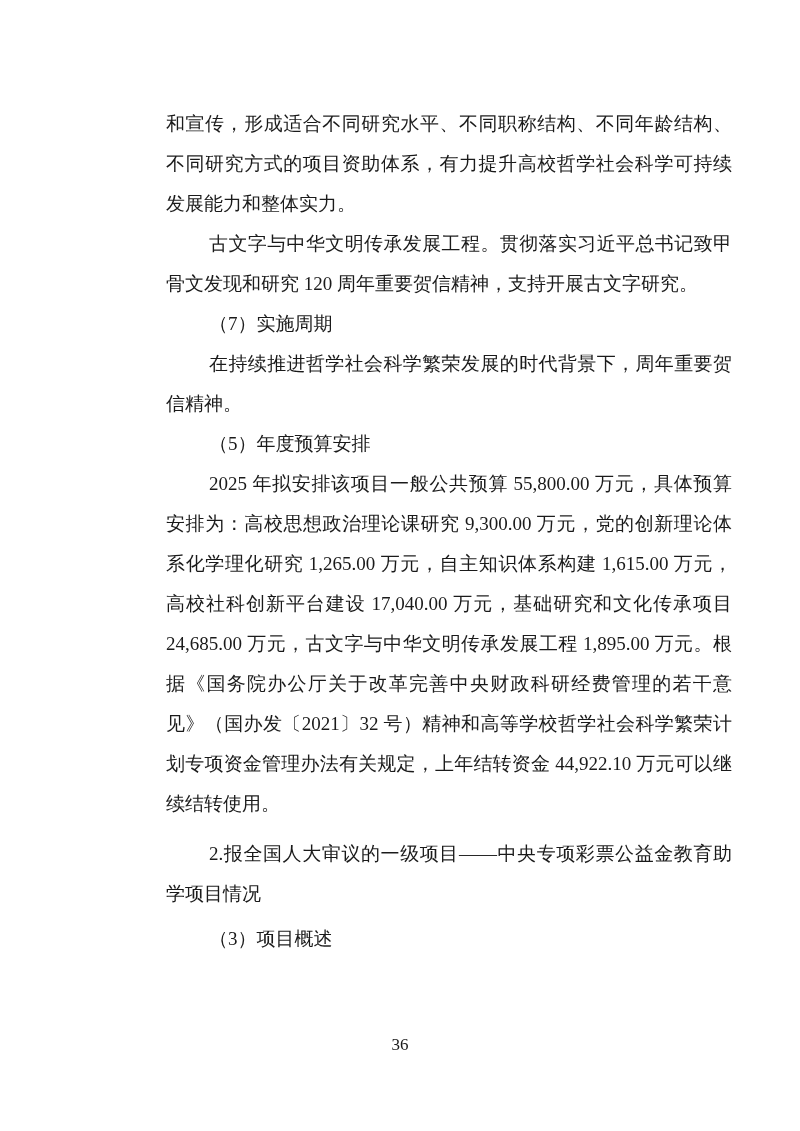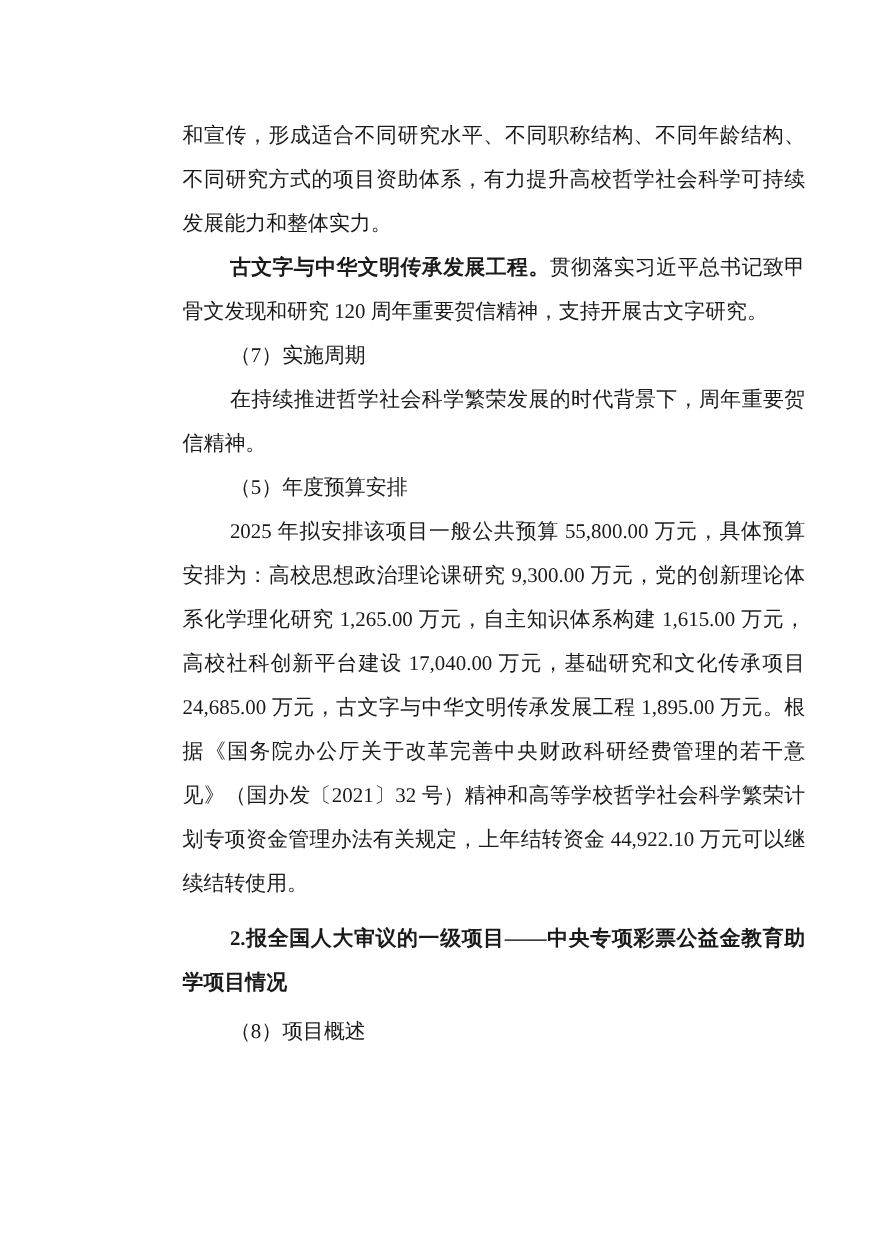--- a/index.html
+++ b/index.html
@@ -28,21 +28,21 @@
     margin-left: 48px;
   }
   .para {
     margin: 0;
     padding: 0;
   }
   .para.indent {
     text-indent: 43px;
   }
   .para .bold {
-    font-weight: 700;
+    font-weight: 400;
   }
   .para.section-heading {
     margin-top: 10px;
     margin-bottom: 5px;
     font-weight: 700;
   }
   .page-number {
     position: absolute;
     top: 1034px;
     left: 0;
@@ -81,18 +81,19 @@
 
     <p class="para indent">
       <span>2025 年拟安排该项目一般公共预算 55,800.00 万元，具体预算安排为：高校思想政治理论课研究 9,300.00 万元，党的创新理论体系化学理化研究 1,265.00 万元，自主知识体系构建 1,615.00 万元，高校社科创新平台建设 17,040.00 万元，基础研究和文化传承项目 24,685.00 万元，古文字与中华文明传承发展工程 1,895.00 万元。根据《国务院办公厅关于改革完善中央财政科研经费管理的若干意见》（国办发〔2021〕32 号）精神和高等学校哲学社会科学繁荣计划专项资金管理办法有关规定，上年结转资金 44,922.10 万元可以继续结转使用。</span>
     </p>
 
     <p class="para indent section-heading">
       <span class="bold">2.报全国人大审议的一级项目——中央专项彩票公益金教育助学项目情况</span>
     </p>
 
     <p class="para indent">
-      <span>（8）项目概述</span>
+      <span>（3）项目概述</span>
     </p>
 
   </div>
 
+  <div class="page-number">36</div>
 </div>
 
 </body></html>

